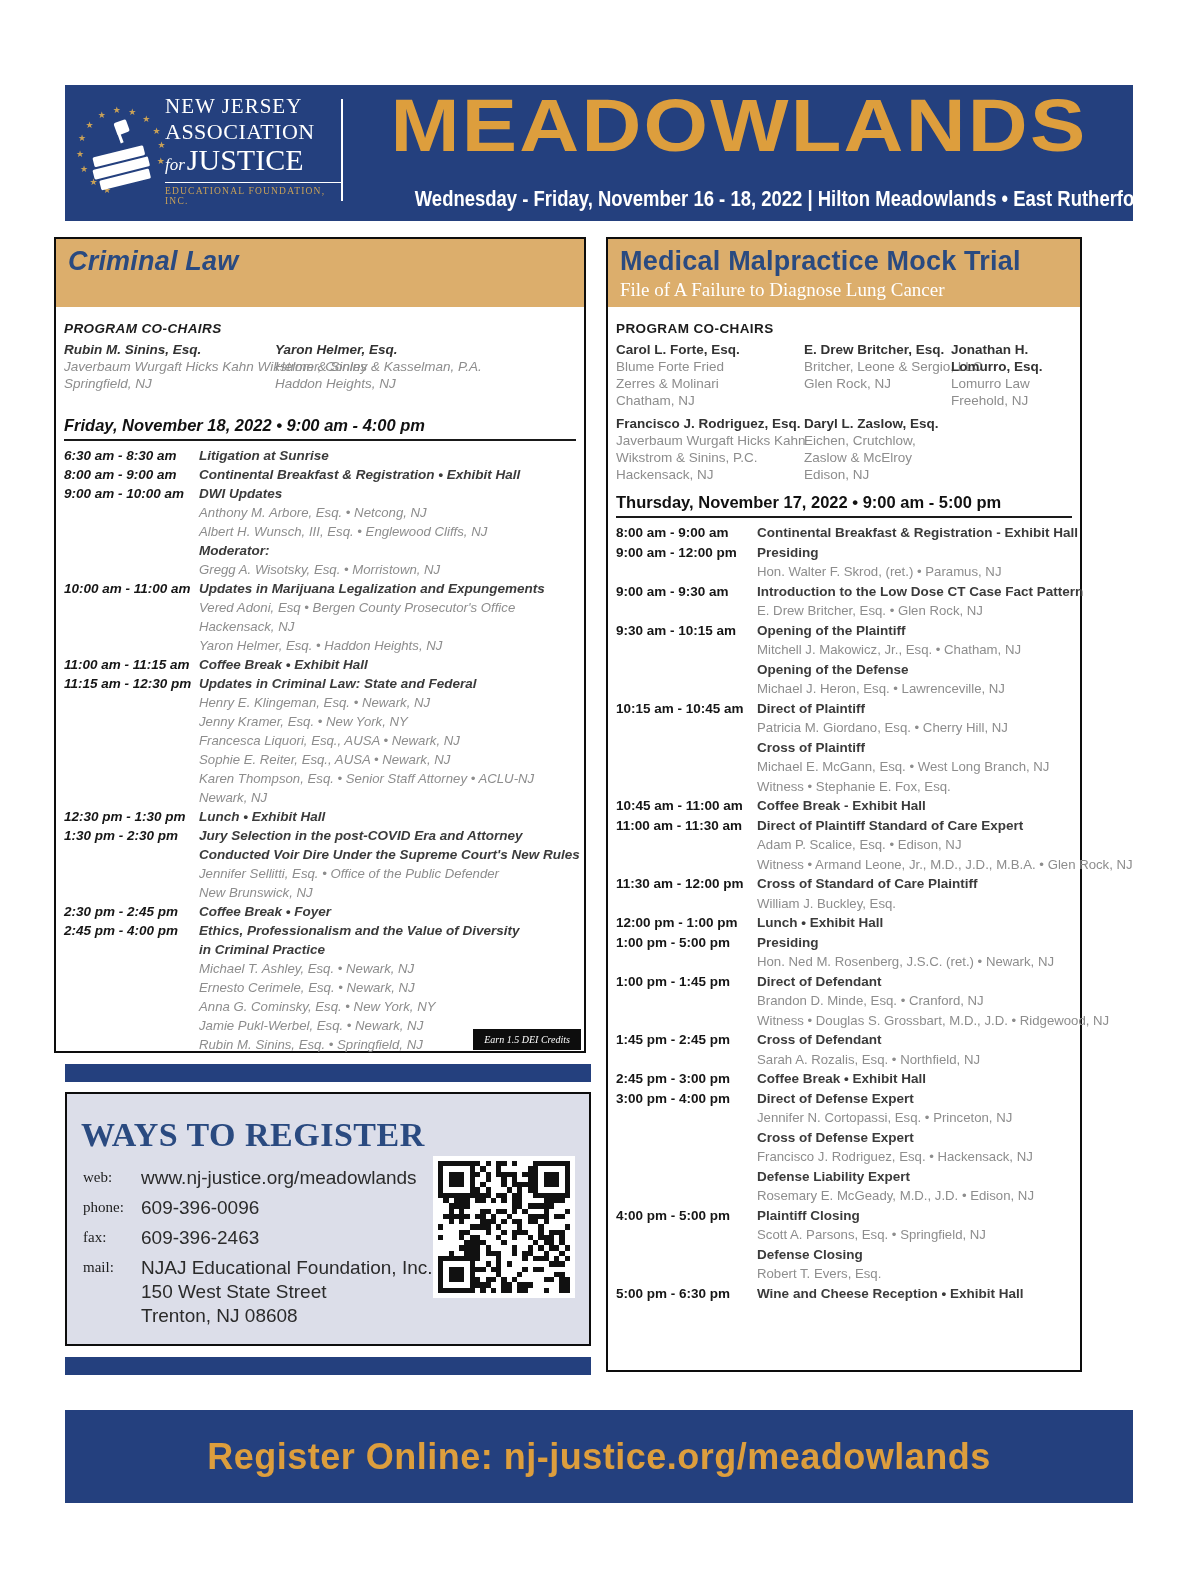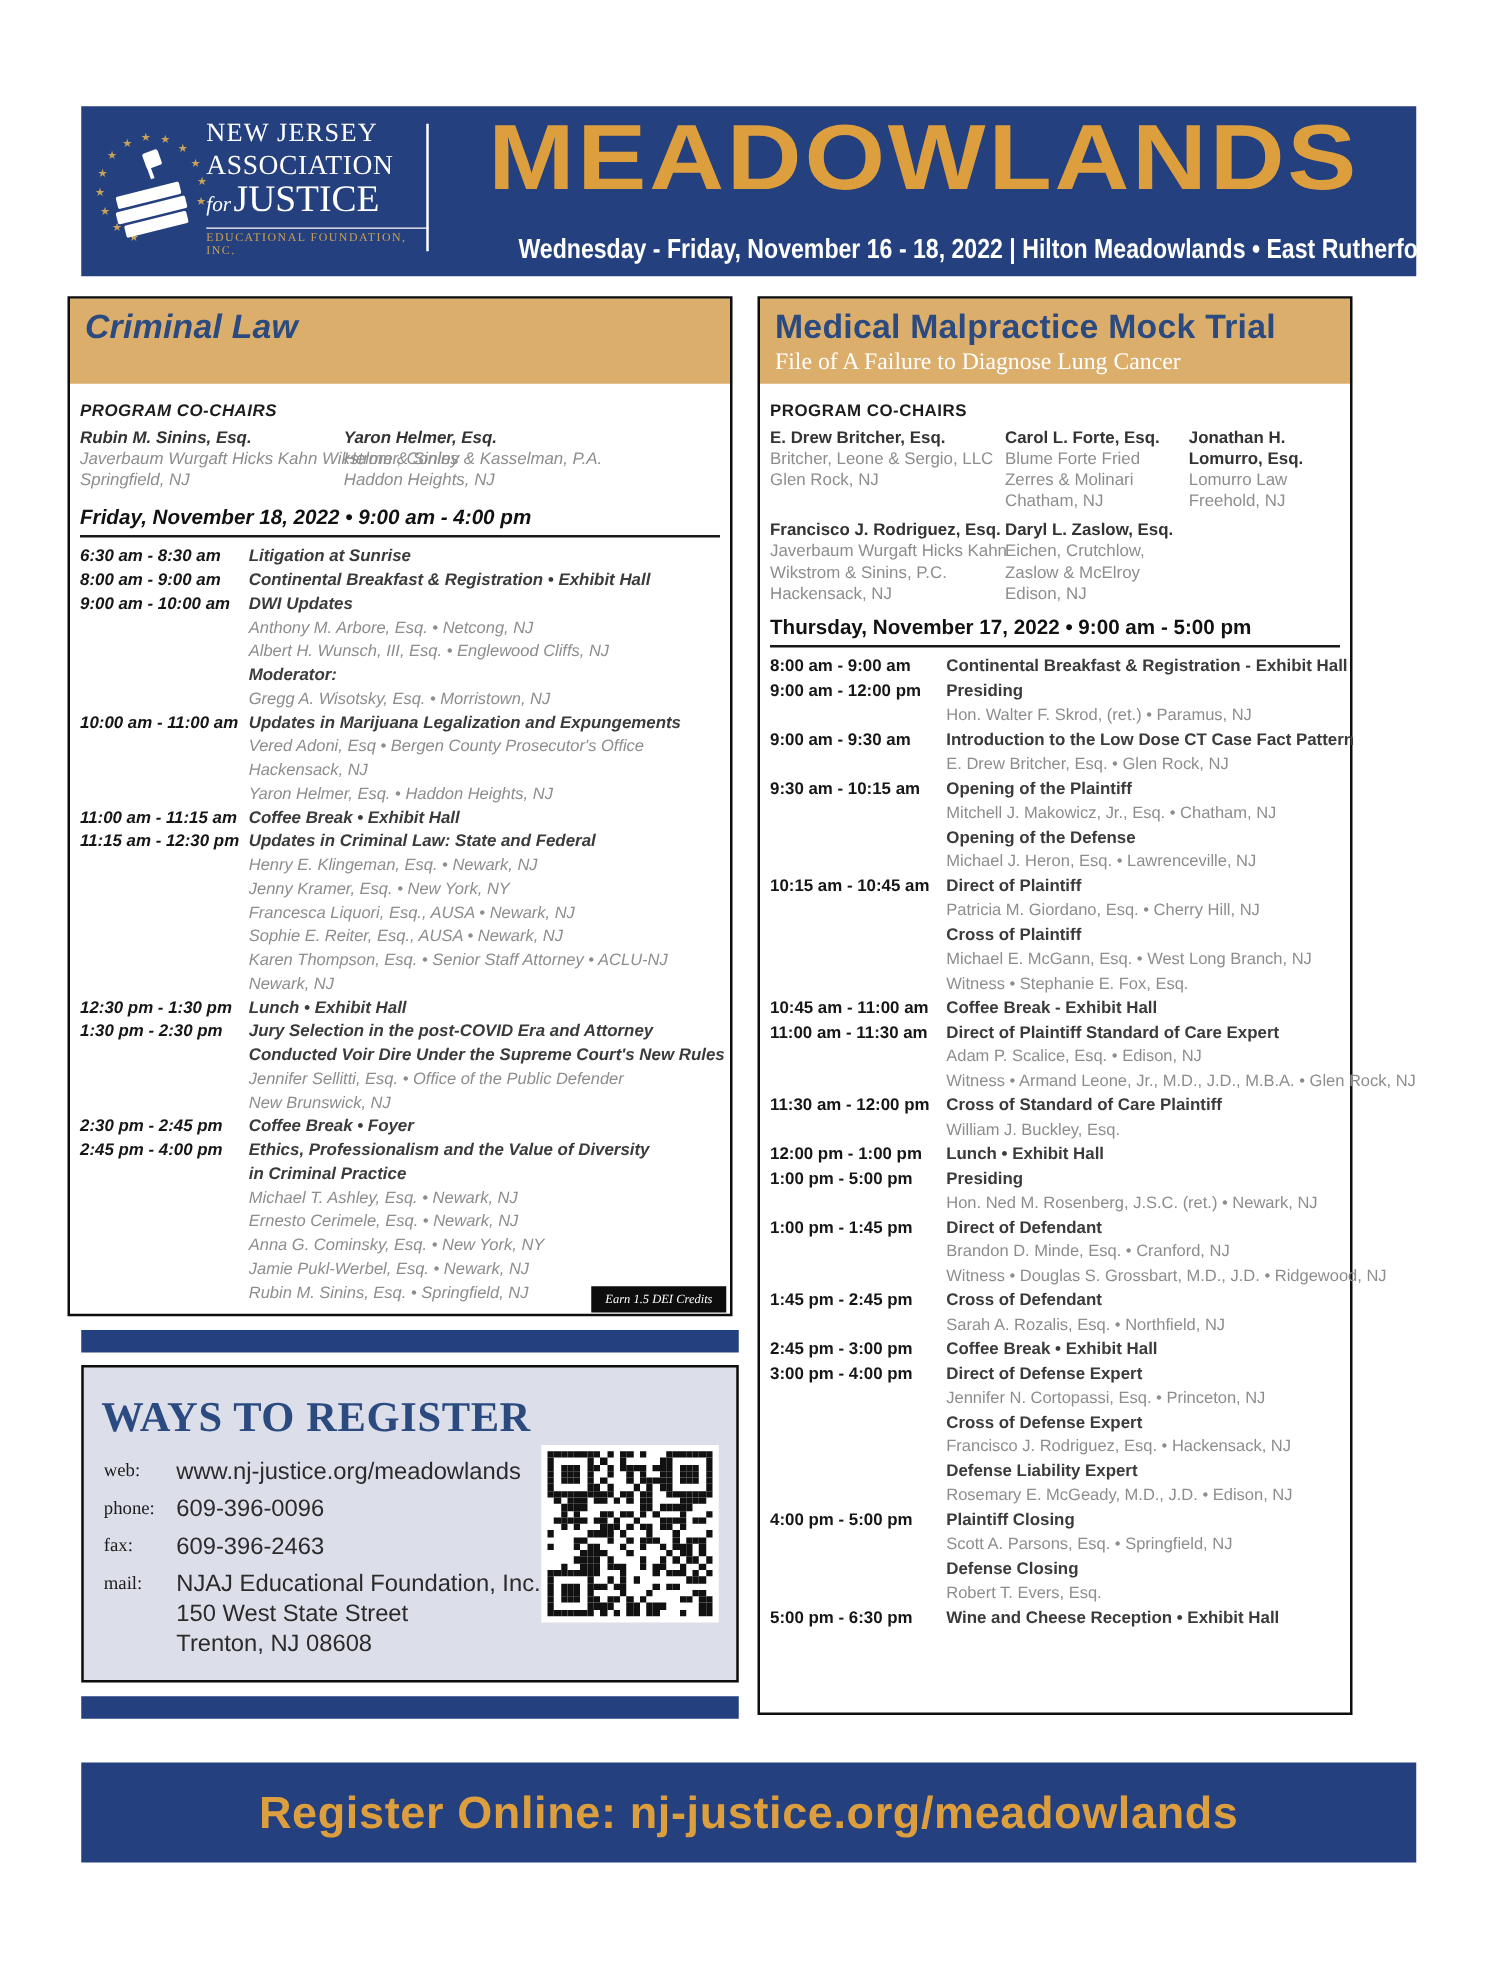--- a/index.html
+++ b/index.html
@@ -33,21 +33,21 @@
   .sec-sub{color:#fff;font-family:"Liberation Serif",serif;font-size:19px;margin-top:2px;}
   .content{padding:0 8px 0 8px;}
   .chairs-label{font-size:13.5px;font-weight:800;color:#1c1c1c;letter-spacing:.4px;margin:14px 0 5px 0;}
   .chairs{display:grid;row-gap:6px;}
   .chairs-2{grid-template-columns:211px 1fr;}
   .chairs-3{grid-template-columns:188px 147px 1fr;}
   .chair-name{font-size:13.5px;font-weight:bold;color:#333;line-height:17px;}
   .chair-line{font-size:13.5px;color:#8d8d8d;line-height:17px;white-space:nowrap;}
   .sched-head{font-size:16.5px;font-weight:800;color:#111;border-bottom:2px solid #1a1a1a;
               padding-bottom:4px;}
-  .mt-left{margin-top:13px;}
+  .mt-left{margin-top:24px;}
   .mt-right{margin-top:10px;}
   .sched{margin-top:5px;}
   .srow{display:grid;}
   .col-left .srow{grid-template-columns:135px 1fr;}
   .col-right .srow{grid-template-columns:141px 1fr;}
   .stime{font-size:13.5px;font-weight:bold;color:#161616;white-space:nowrap;}
   .col-left .stime,.col-left .slines>div{line-height:19px;}
   .col-right .stime,.col-right .slines>div{line-height:19.5px;}
   .l-t{font-size:13.5px;font-weight:bold;color:#3b3b3b;white-space:nowrap;}
   .l-s{font-size:13.2px;color:#8d8d8d;white-space:nowrap;}
@@ -64,21 +64,21 @@
   .reg-row{display:grid;grid-template-columns:58px 1fr;margin-bottom:6px;}
   .reg-label{font-family:"Liberation Serif",serif;font-size:15px;color:#1c1c1c;padding-top:3px;}
   .reg-value{font-size:19px;color:#2b2b2b;line-height:24px;white-space:nowrap;}
   .qr{position:absolute;right:14px;top:62px;width:142px;height:142px;background:#fff;
       padding:5px;box-sizing:border-box;}
   .qr-grid{display:grid;width:132px;height:132px;grid-template-columns:repeat(25,1fr);
            grid-template-rows:repeat(25,1fr);}
   .qr-grid i{display:block;}
   .qr-grid i.on{background:#111;}
   
-  .bottom-banner{position:absolute;left:65px;top:1410px;width:1068px;height:80px;background:#24407e;
+  .bottom-banner{position:absolute;left:65px;top:1410px;width:1068px;height:93px;background:#24407e;
                  display:flex;align-items:center;justify-content:center;}
   .bottom-banner span{color:#dd9e3d;font-size:36px;font-weight:800;letter-spacing:.5px;}
 </style>
 </head>
 <body>
 
 <div class="page">
 
   <header class="banner">
     <svg class="seal" viewBox="0 0 92 120">
@@ -227,29 +227,29 @@
 
   <section class="col col-right">
     <div class="tanbar">
       <div class="sec-title">Medical Malpractice Mock Trial</div>
       <div class="sec-sub">File of A Failure to Diagnose Lung Cancer</div>
     </div>
     <div class="content">
       <div class="chairs-label">PROGRAM CO-CHAIRS</div>
       <div class="chairs chairs-3">
           <div>
-            <div class="chair-name">E. Drew Britcher, Esq.</div>
-            <div class="chair-line">Britcher, Leone &amp; Sergio, LLC</div>
-            <div class="chair-line">Glen Rock, NJ</div>
-          </div>
-          <div>
             <div class="chair-name">Carol L. Forte, Esq.</div>
             <div class="chair-line">Blume Forte Fried</div>
             <div class="chair-line">Zerres &amp; Molinari</div>
             <div class="chair-line">Chatham, NJ</div>
+          </div>
+          <div>
+            <div class="chair-name">E. Drew Britcher, Esq.</div>
+            <div class="chair-line">Britcher, Leone &amp; Sergio, LLC</div>
+            <div class="chair-line">Glen Rock, NJ</div>
           </div>
           <div>
             <div class="chair-name">Jonathan H. Lomurro, Esq.</div>
             <div class="chair-line">Lomurro Law</div>
             <div class="chair-line">Freehold, NJ</div>
           </div>
           <div>
             <div class="chair-name">Francisco J. Rodriguez, Esq.</div>
             <div class="chair-line">Javerbaum Wurgaft Hicks Kahn</div>
             <div class="chair-line">Wikstrom &amp; Sinins, P.C.</div>

